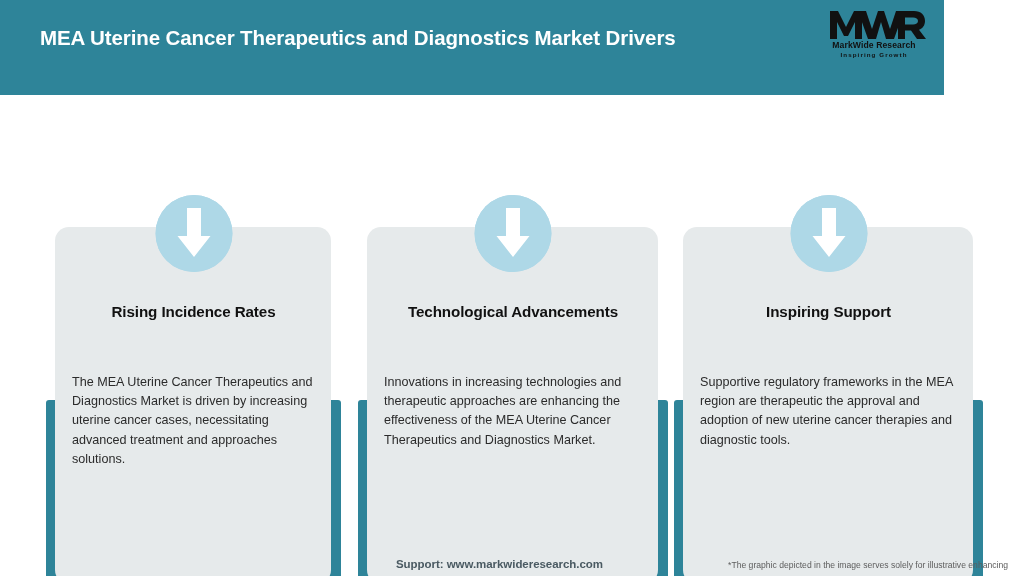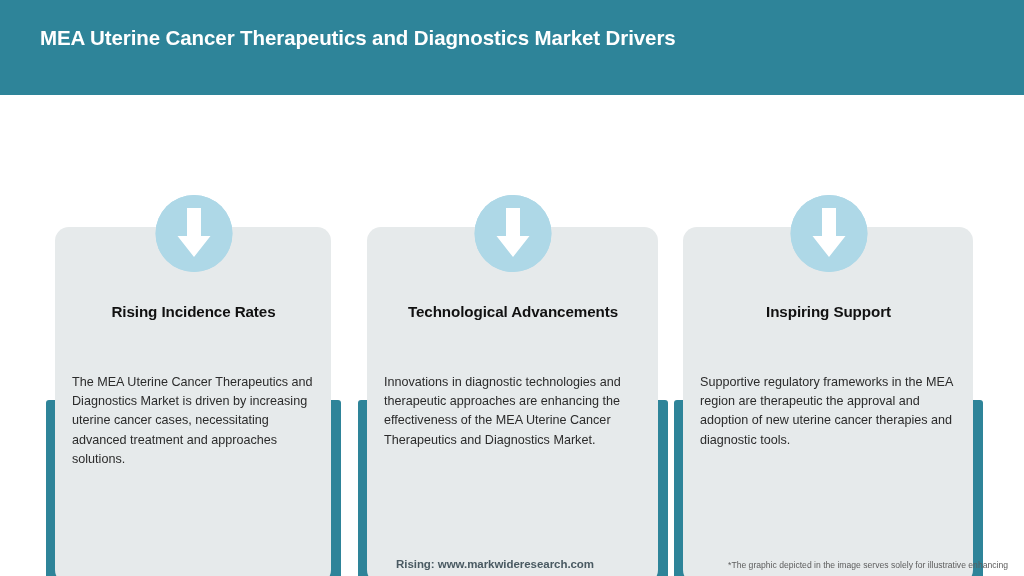--- a/index.html
+++ b/index.html
@@ -13,21 +13,21 @@
     font-family: "Liberation Sans", sans-serif;
     overflow: hidden;
     position: relative;
   }
 
   
   .header {
     position: absolute;
     left: 0;
     top: 0;
-    width: 1024px;
+    width: 944px;
     height: 95px;
     background: #2e8499;
     box-sizing: border-box;
     padding-left: 20px;
   }
   .header-title {
     position: absolute;
     left: 40px;
     top: 26px;
     font-size: 20.5px;
@@ -161,20 +161,36 @@
     color: #5d5d5d;
     white-space: nowrap;
   }
 </style>
 </head>
 <body>
 
 <div class="header">
   <div class="header-title">MEA Uterine Cancer Therapeutics and Diagnostics Market Drivers</div>
 
+  <div class="logo">
+    <span class="logo-mark">
+      <svg width="104" height="30" viewBox="0 0 104 30" xmlns="http://www.w3.org/2000/svg" aria-hidden="true">
+        <g fill="#111111">
+
+          <path d="M8 1 L16 1 L24 17 L32 1 L40 1 L40 29 L33 29 L33 12 L26 26 L22 26 L15 12 L15 29 L8 29 Z"></path>
+
+          <path d="M36 1 L44 1 L50 19 L56 1 L62 1 L68 19 L74 1 L82 1 L72 29 L64 29 L59 12 L54 29 L46 29 Z"></path>
+
+          <path d="M76 1 L92 1 C99 1 103 5 103 11 C103 15.5 100.5 18.5 97 19.8 L104 29 L95 29 L89 20.5 L83 20.5 L83 29 L76 29 Z M83 7.5 L83 14.5 L91 14.5 C94 14.5 96 13.2 96 11 C96 8.8 94 7.5 91 7.5 Z"></path>
+        </g>
+      </svg>
+    </span>
+    <span class="logo-name">MarkWide Research</span>
+    <span class="logo-tag">Inspiring Growth</span>
+  </div>
 </div>
 
 <div class="cards">
 
   <div class="card-wrap c0">
     <div class="card-frame"></div>
     <div class="card-panel"></div>
     <div class="icon-circle">
       <svg width="77" height="77" viewBox="0 0 77 77" xmlns="http://www.w3.org/2000/svg" aria-hidden="true">
         <circle cx="38.5" cy="38.5" r="38.5" fill="#aed8e7"></circle>
@@ -188,32 +204,32 @@
   <div class="card-wrap c1">
     <div class="card-frame"></div>
     <div class="card-panel"></div>
     <div class="icon-circle">
       <svg width="77" height="77" viewBox="0 0 77 77" xmlns="http://www.w3.org/2000/svg" aria-hidden="true">
         <circle cx="38.5" cy="38.5" r="38.5" fill="#aed8e7"></circle>
         <path d="M31.5 13 L45.5 13 L45.5 41 L55 41 L38.5 62 L22 41 L31.5 41 Z" fill="#ffffff"></path>
       </svg>
     </div>
     <div class="card-title">Technological Advancements</div>
-    <div class="card-body">Innovations in diagnostic technologies and therapeutic approaches are enhancing the effectiveness of the MEA Uterine Cancer Therapeutics and Diagnostics Market.</div>
+    <div class="card-body">Innovations in increasing technologies and therapeutic approaches are enhancing the effectiveness of the MEA Uterine Cancer Therapeutics and Diagnostics Market.</div>
   </div>
 
   <div class="card-wrap c2">
     <div class="card-frame"></div>
     <div class="card-panel"></div>
     <div class="icon-circle">
       <svg width="77" height="77" viewBox="0 0 77 77" xmlns="http://www.w3.org/2000/svg" aria-hidden="true">
         <circle cx="38.5" cy="38.5" r="38.5" fill="#aed8e7"></circle>
         <path d="M31.5 13 L45.5 13 L45.5 41 L55 41 L38.5 62 L22 41 L31.5 41 Z" fill="#ffffff"></path>
       </svg>
     </div>
     <div class="card-title">Inspiring Support</div>
     <div class="card-body">Supportive regulatory frameworks in the MEA region are therapeutic the approval and adoption of new uterine cancer therapies and diagnostic tools.</div>
   </div>
 
 </div>
 
-<div class="footer-source">Rising: www.markwideresearch.com</div>
+<div class="footer-source">Support: www.markwideresearch.com</div>
 <div class="footer-note">*The graphic depicted in the image serves solely for illustrative enhancing</div>
 
 </body></html>

